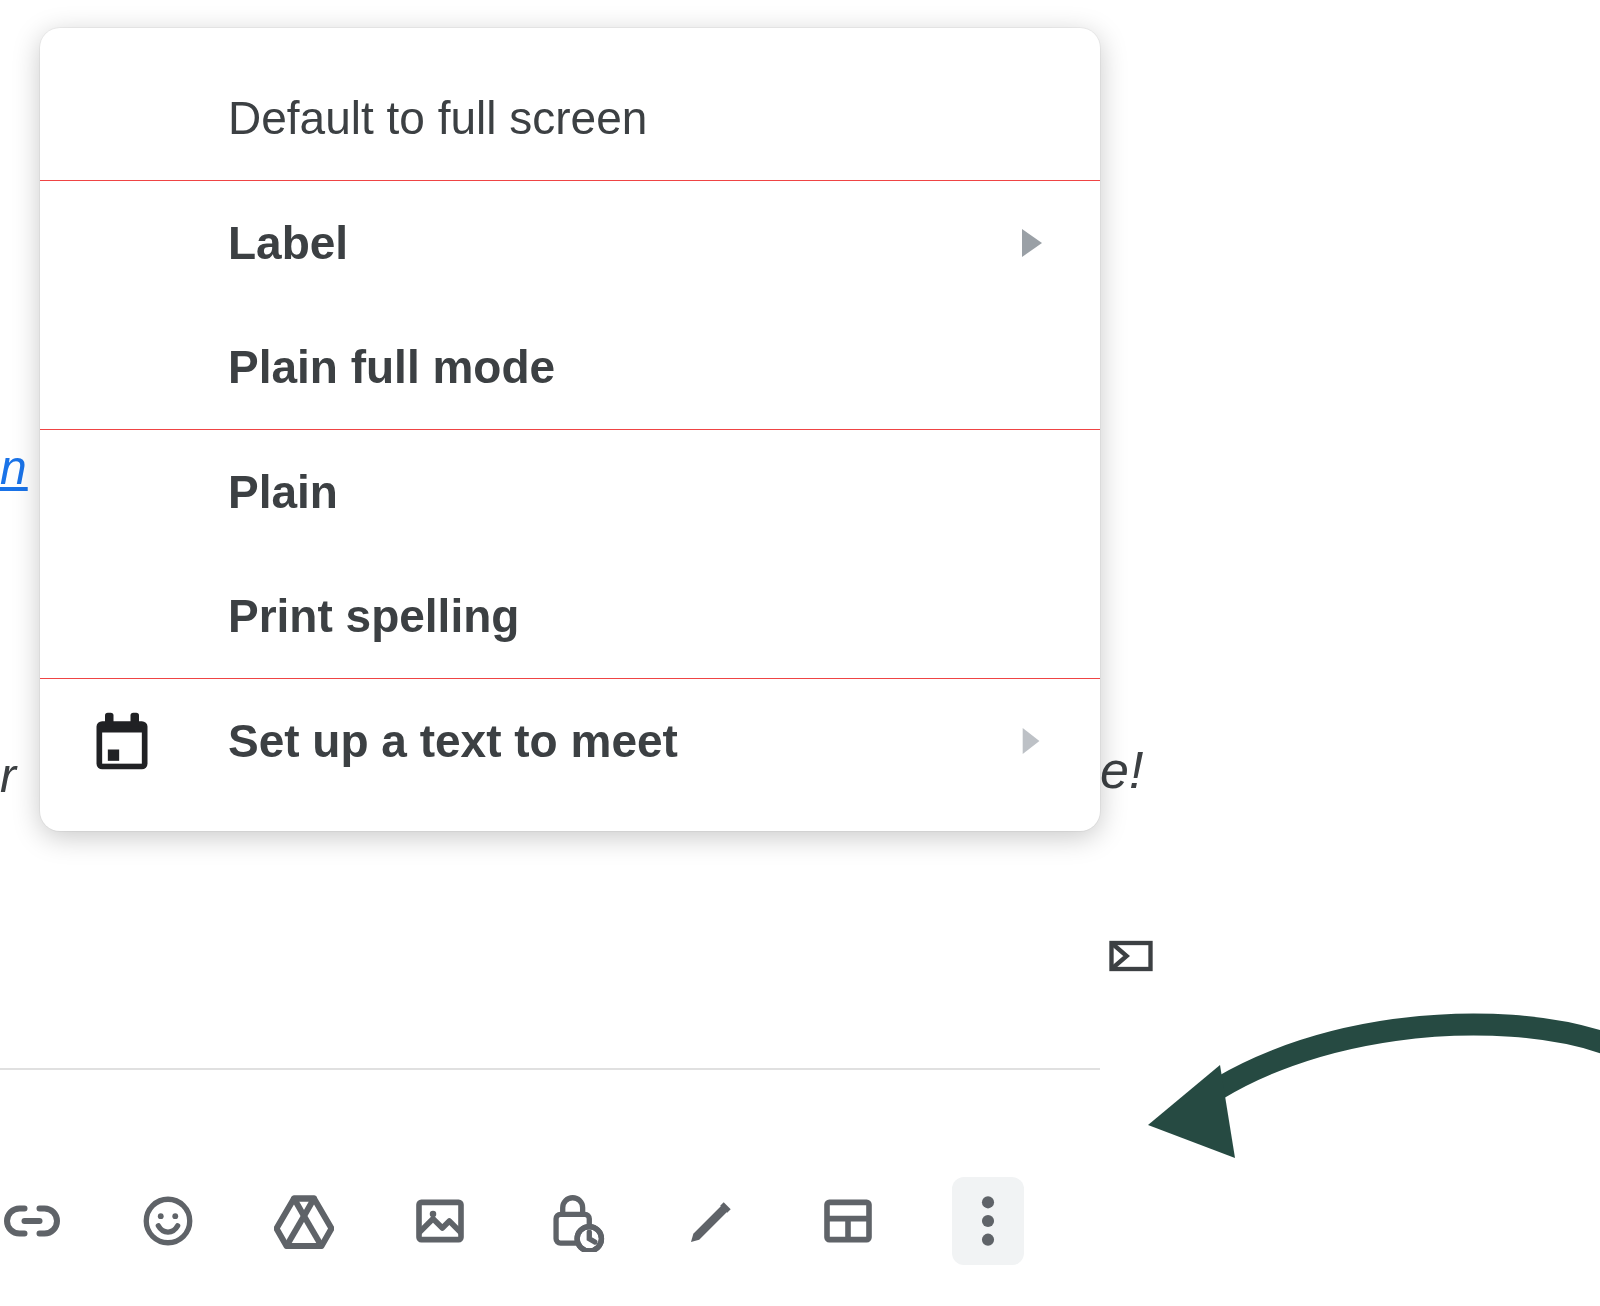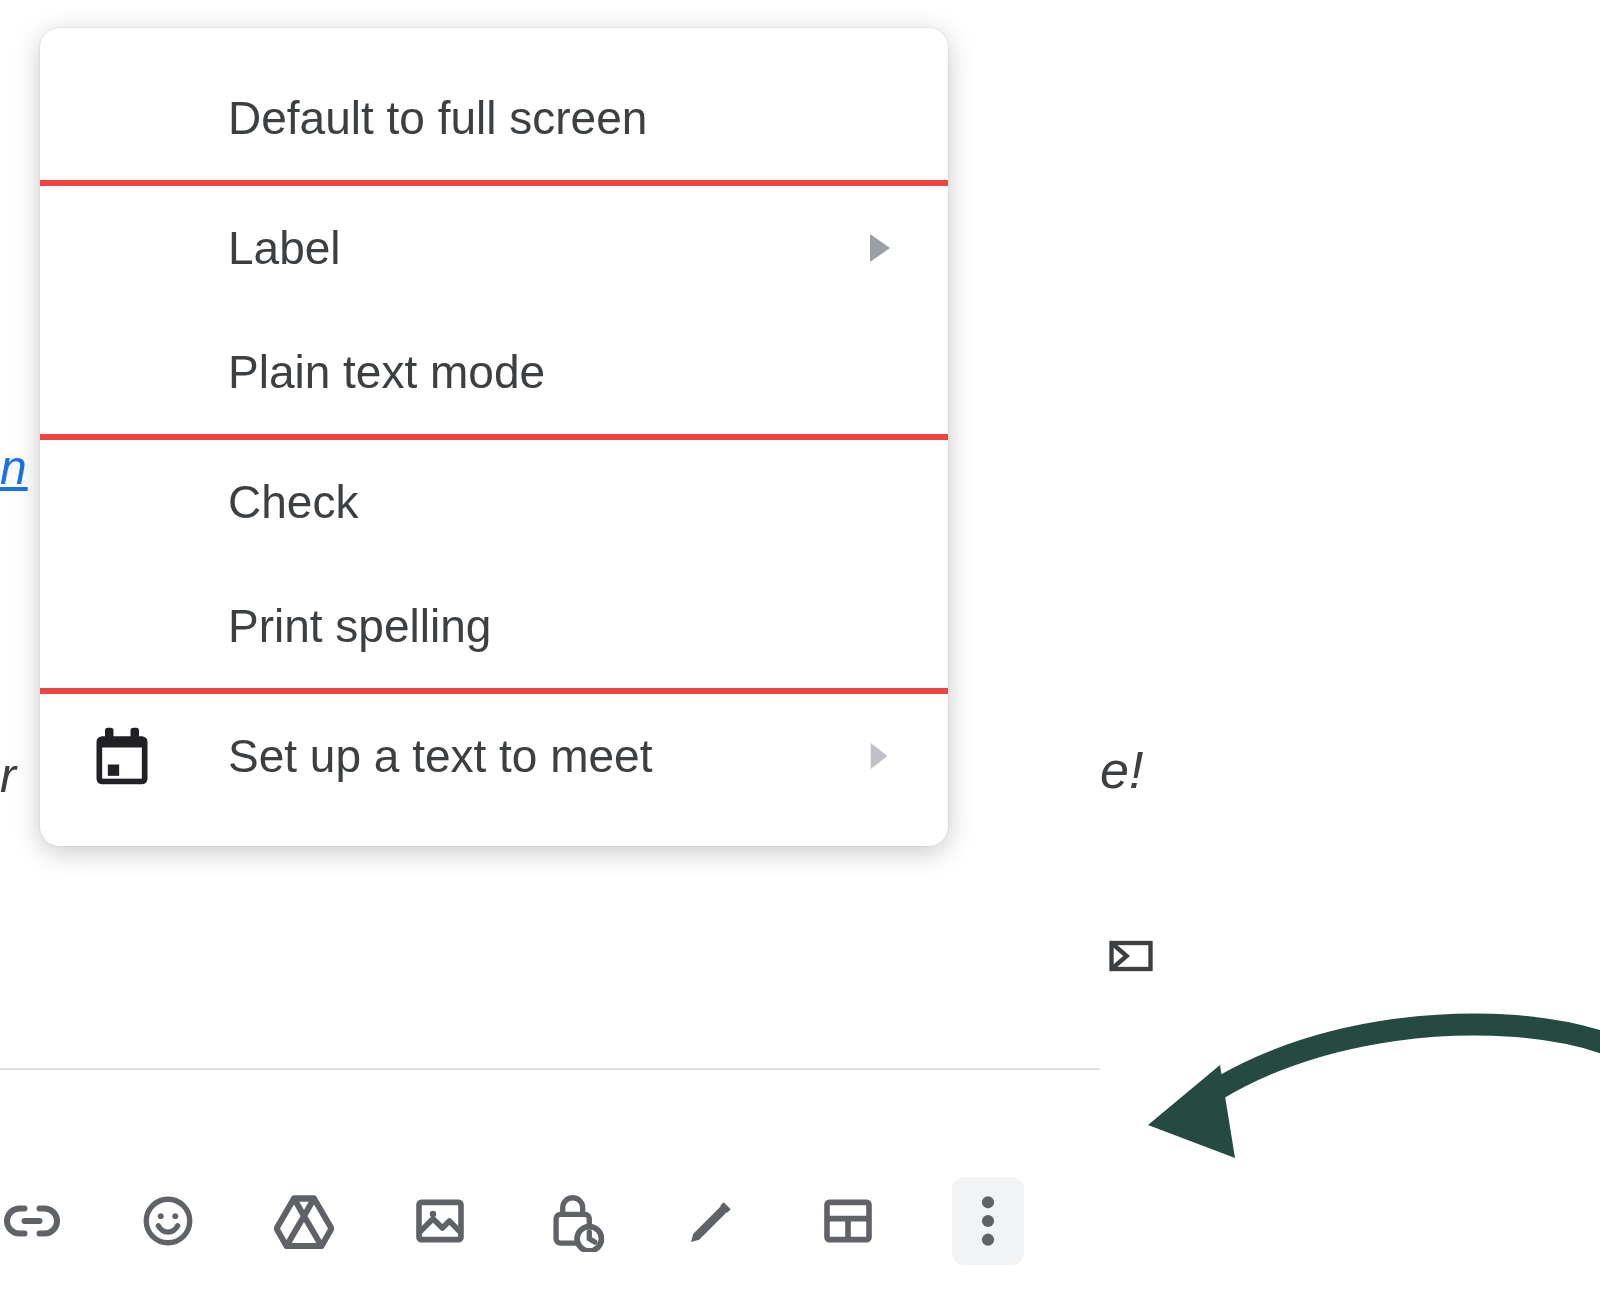--- a/index.html
+++ b/index.html
@@ -54,30 +54,31 @@
     top: 1068px;
     height: 2px;
     background: #e0e0e0;
   }
 
   
   .menu {
     position: absolute;
     left: 40px;
     top: 28px;
-    width: 908px;
+    width: 1060px;
     background: #ffffff;
     border-radius: 20px;
     box-shadow: 0 6px 28px rgba(0,0,0,0.22), 0 0 0 1px rgba(0,0,0,0.04);
     padding: 28px 0 28px 0;
     z-index: 20;
     color: #3c4043;
   }
   .menu-group + .menu-group {
-    border-top: 6px solid #ef4444;
+    border-top: 1px solid #ef4444;
+    font-weight: bold;
   }
   .menu-item {
     display: flex;
     align-items: center;
     height: 124px;
     padding: 0 48px 0 48px;
     font-size: 46px;
     color: #3c4043;
     cursor: pointer;
     position: relative;
@@ -167,27 +168,27 @@
   <div class="menu-group">
     <div class="menu-item no-icon">
       <span class="label">Label</span>
       <span class="submenu-caret">
         <svg width="22" height="28" viewBox="0 0 10 14">
             <polygon points="0,0 10,7 0,14" fill="#9aa0a6"></polygon>
           </svg>
       </span>
     </div>
     <div class="menu-item no-icon">
-      <span class="label">Plain text mode</span>
+      <span class="label">Plain full mode</span>
     </div>
   </div>
 
   <div class="menu-group">
     <div class="menu-item no-icon">
-      <span class="label">Check</span>
+      <span class="label">Plain</span>
     </div>
     <div class="menu-item no-icon">
       <span class="label">Print spelling</span>
     </div>
   </div>
 
   <div class="menu-group">
     <div class="menu-item">
       <span class="icon-slot">
         <svg width="68" height="68" viewBox="0 0 24 24" fill="#202124">

